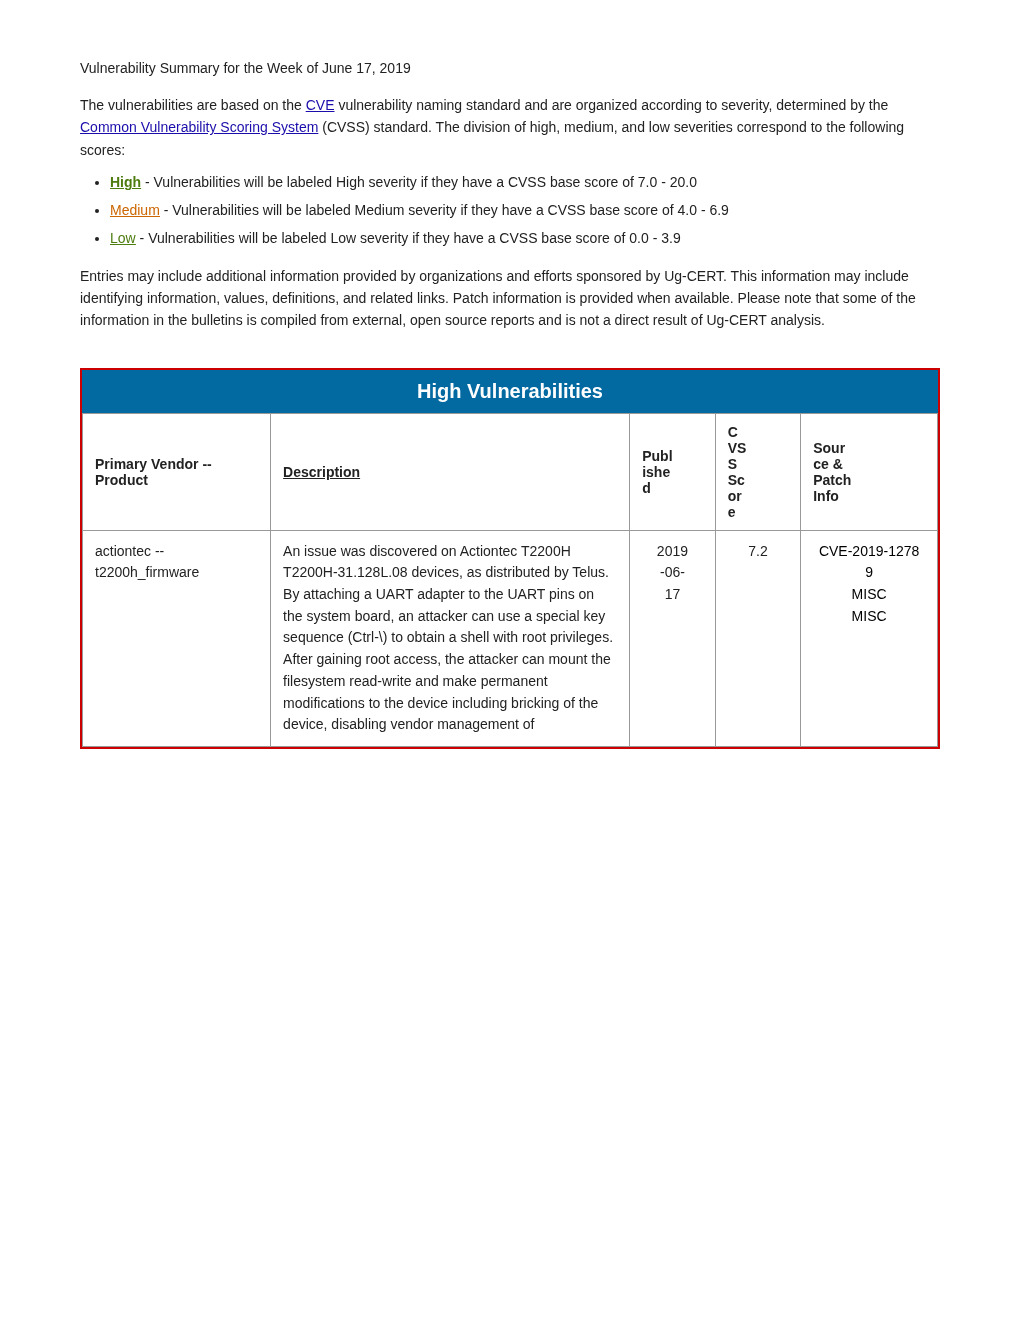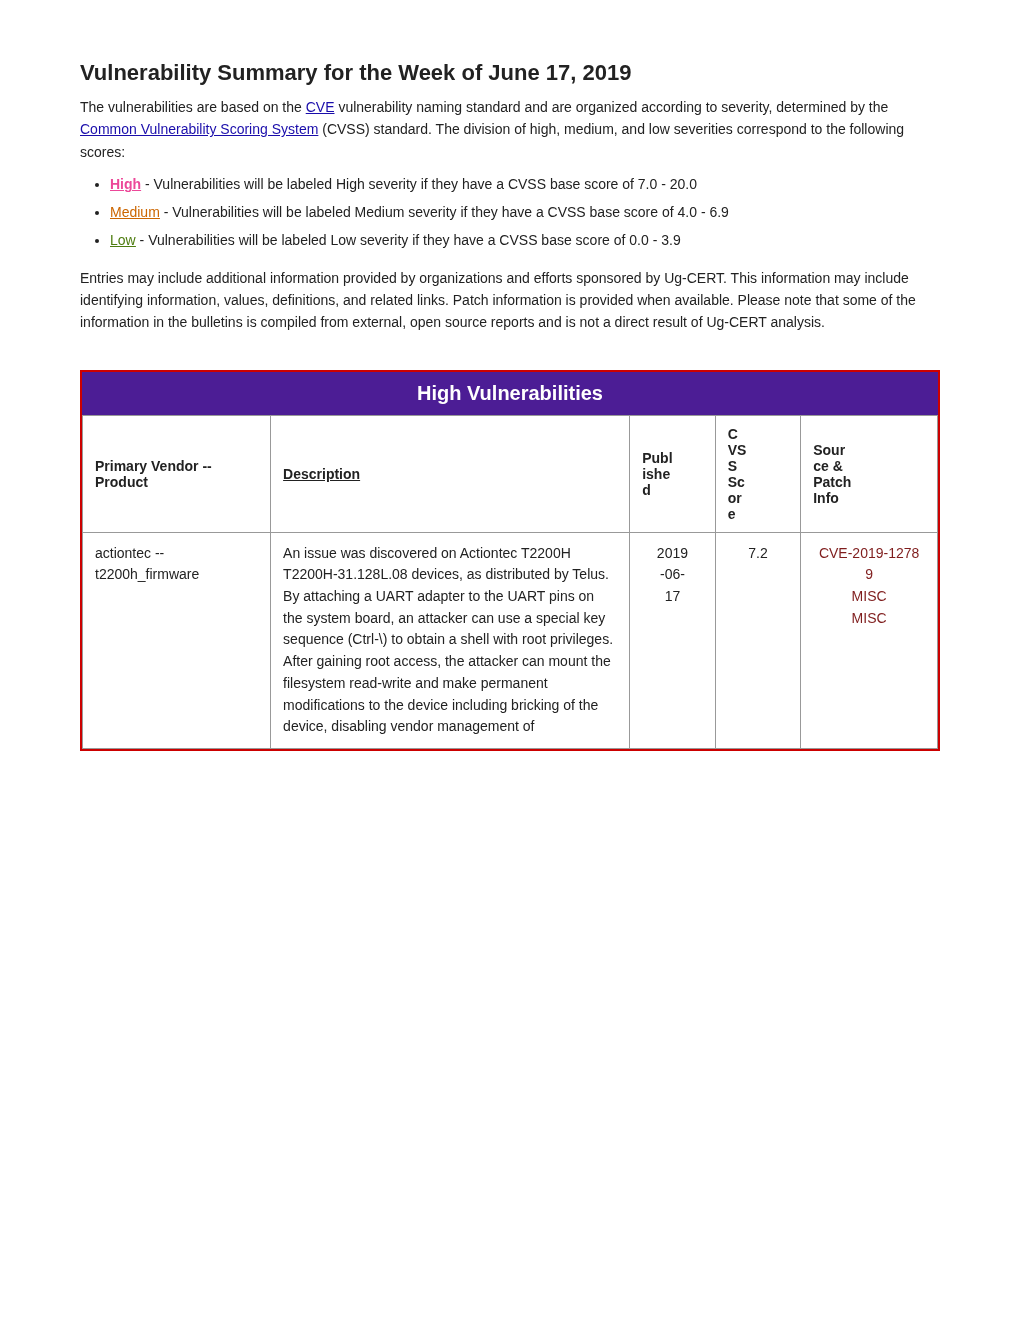--- a/index.html
+++ b/index.html
@@ -6,55 +6,55 @@
     body {
       font-family: Arial, sans-serif;
       font-size: 14px;
       color: #222;
       background: #fff;
       width: 1020px;
       min-height: 1320px;
       padding: 60px 80px;
     }
     h1 {
-      font-size: 22px;
-      font-weight: bold;
-      margin-bottom: 10px;
+      font-size: 14px;
+      font-weight: normal;
+      margin-bottom: 18px;
     }
     .intro-text {
       margin-bottom: 10px;
       line-height: 1.6;
     }
     .intro-text a {
       color: #1a0dab;
       text-decoration: underline;
     }
     ul.severity-list {
       margin: 8px 0 8px 30px;
       line-height: 1.7;
     }
     ul.severity-list li {
       margin-bottom: 4px;
     }
     ul.severity-list a {
       text-decoration: underline;
     }
-    a.high-link { color: #ec4899; text-align: center; }
+    a.high-link { color: #4d7c0f; text-align: center; }
     a.medium-link { color: #cc6600; }
     a.low-link { color: #4d7c0f; }
     .entries-text {
       margin-top: 14px;
       line-height: 1.6;
     }
     .vuln-section {
       margin-top: 36px;
       border: 2px solid #cc0000;
     }
     .vuln-section-header {
-      background: #4c1d95;
+      background: #0369a1;
       padding: 10px;
       text-align: center;
     }
     .vuln-section-header h2 {
       color: #fff;
       font-size: 20px;
       font-weight: bold;
     }
     .vuln-table {
       width: 100%;
@@ -73,21 +73,21 @@
     }
     .th-vendor { width: 22%; }
     .th-desc { width: 42%; text-decoration: underline; }
     .th-published { width: 10%; text-align: center; }
     .th-cvss { width: 10%; text-align: center; }
     .th-source { width: 16%; text-align: center; }
     .vuln-table td.td-published { text-align: center; }
     .vuln-table td.td-cvss { text-align: center; }
     .vuln-table td.td-source { text-align: center; }
     .vuln-table td.td-source a {
-      color: #7f1d1d;
+      color: #000000;
       text-decoration: none;
       display: block;
     }
     .vuln-table tbody tr td {
       line-height: 1.55;
     }
   </style>
 </head>
 <body>
 

